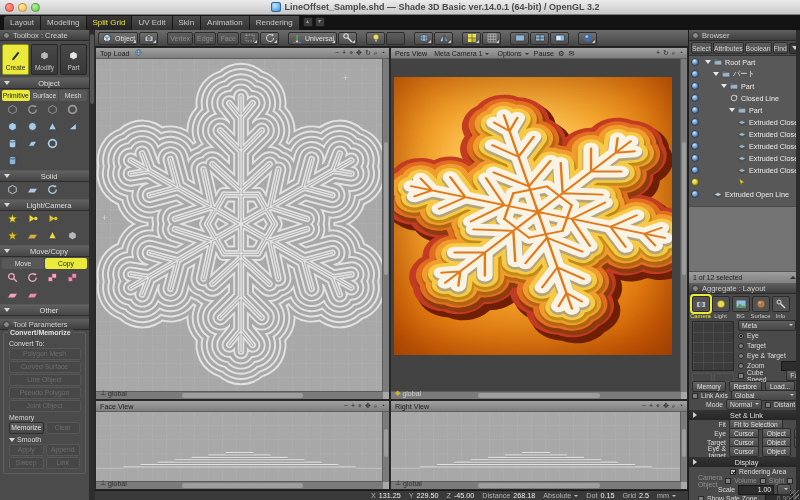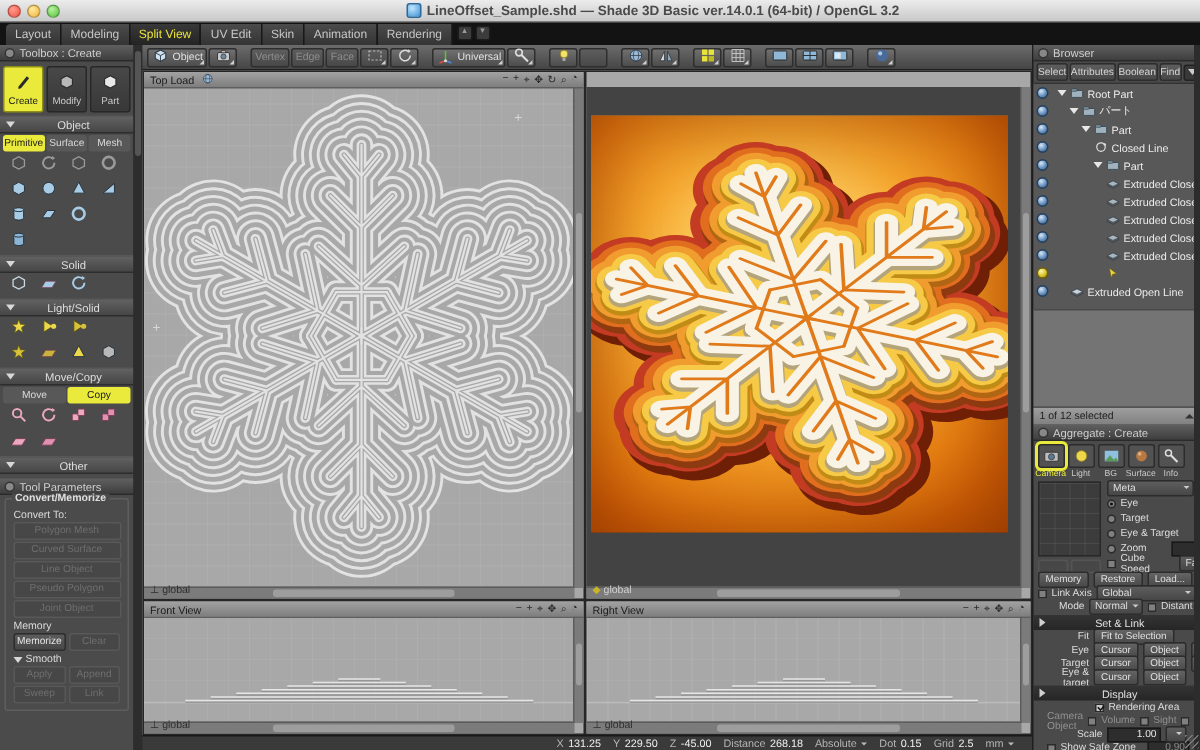--- a/index.html
+++ b/index.html
@@ -174,21 +174,21 @@
     <div class="title">
       <span class="doc-ico"></span>
       <span>LineOffset_Sample.shd — Shade 3D Basic ver.14.0.1 (64-bit) / OpenGL 3.2</span>
     </div>
   </div>
 
   <div class="menubar">
     <div class="mtabs" id="menuTabs">
         <div class="mtab">Layout</div>
         <div class="mtab">Modeling</div>
-        <div class="mtab active">Split View</div>
+        <div class="mtab active">Split Grid</div>
         <div class="mtab">UV Edit</div>
         <div class="mtab">Skin</div>
         <div class="mtab">Animation</div>
         <div class="mtab">Rendering</div>
       </div>
     <div class="mini">
       <span>▴</span>
       <span>▾</span>
     </div>
   </div>
@@ -315,21 +315,21 @@
         </div>
         <div class="gcell">
           <span><svg xmlns="http://www.w3.org/2000/svg" width="13" height="13" viewBox="0 0 12 12">
               <path d="M9.5 6a3.5 3.5 0 1 1-1.2-2.6" fill="none" stroke="#a8cce6" stroke-width="1.2"></path>
               <path d="M8 1.8 9.9 3 8.2 4.4z" fill="#a8cce6"></path>
             </svg></span>
         </div>
       </div>
       <div class="sec-h">
         <span class="tri"></span>
-        <span class="lbl">Light/Solid</span>
+        <span class="lbl">Light/Camera</span>
       </div>
       <div class="grow">
         <div class="gcell">
           <span><svg xmlns="http://www.w3.org/2000/svg" width="13" height="13" viewBox="0 0 12 12">
               <path d="M6 1.8 7 4.8l3.2.1-2.5 2 .9 3.1L6 8.2 3.4 10l.9-3.1-2.5-2 3.2-.1z" fill="#ecd84a" stroke="#5a520a" stroke-width=".4"></path>
             </svg></span>
         </div>
         <div class="gcell">
           <span><svg xmlns="http://www.w3.org/2000/svg" width="13" height="13" viewBox="0 0 12 12">
               <path d="M3 2.5 8.5 6 3 9.5z" fill="#ecd84a" stroke="#5a520a" stroke-width=".5"></path>
@@ -622,20 +622,34 @@
       </div>
       <div class="vscroll">
           <div class="th"></div>
         </div>
       <div class="hscroll">
           <div class="th"></div>
         </div>
     </div>
 
     <div class="vp" id="vpPers" style="left:295px;top:17px;width:298px;height:353px;">
+      <div class="vph">
+        <span>Pers View</span>
+        <span class="vdrop">Meta Camera 1</span>
+        <span class="vdrop">Options</span>
+        <span>Pause</span>
+        <span>⚙</span>
+        <span>✉</span>
+        <span class="ctrl" id="persCtrl">
+            <span>+</span>
+            <span>↻</span>
+            <span>⌕</span>
+            <span>◔</span>
+          </span>
+      </div>
       <div class="vpc pers-c">
         <div class="render" id="persRender" style="background: radial-gradient(circle at 46% 40%, rgb(255, 237, 178) 0%, rgb(253, 210, 104) 22%, rgb(247, 168, 46) 45%, rgb(230, 127, 18) 68%, rgb(207, 95, 6) 85%, rgb(184, 78, 4) 100%);"><svg width="100%" height="100%" viewBox="0 0 280 280" preserveAspectRatio="none">
               <defs>
                 <g id="flakePers">
                   <path d="M0 4 L0 -98 M0 -26 L-22 -46 M0 -26 L22 -46 M0 -56 L-16 -72 M0 -56 L16 -72 M0 -82 L-9 -93 M0 -82 L9 -93 M-13 -22.5 L13 -22.5" fill="none" transform="rotate(0)"></path>
                   <path d="M0 4 L0 -98 M0 -26 L-22 -46 M0 -26 L22 -46 M0 -56 L-16 -72 M0 -56 L16 -72 M0 -82 L-9 -93 M0 -82 L9 -93 M-13 -22.5 L13 -22.5" fill="none" transform="rotate(60)"></path>
                   <path d="M0 4 L0 -98 M0 -26 L-22 -46 M0 -26 L22 -46 M0 -56 L-16 -72 M0 -56 L16 -72 M0 -82 L-9 -93 M0 -82 L9 -93 M-13 -22.5 L13 -22.5" fill="none" transform="rotate(120)"></path>
                   <path d="M0 4 L0 -98 M0 -26 L-22 -46 M0 -26 L22 -46 M0 -56 L-16 -72 M0 -56 L16 -72 M0 -82 L-9 -93 M0 -82 L9 -93 M-13 -22.5 L13 -22.5" fill="none" transform="rotate(180)"></path>
                   <path d="M0 4 L0 -98 M0 -26 L-22 -46 M0 -26 L22 -46 M0 -56 L-16 -72 M0 -56 L16 -72 M0 -82 L-9 -93 M0 -82 L9 -93 M-13 -22.5 L13 -22.5" fill="none" transform="rotate(240)"></path>
                   <path d="M0 4 L0 -98 M0 -26 L-22 -46 M0 -26 L22 -46 M0 -56 L-16 -72 M0 -56 L16 -72 M0 -82 L-9 -93 M0 -82 L9 -93 M-13 -22.5 L13 -22.5" fill="none" transform="rotate(300)"></path>
@@ -661,21 +675,21 @@
       <div class="vscroll">
           <div class="th"></div>
         </div>
       <div class="hscroll">
           <div class="th"></div>
         </div>
     </div>
 
     <div class="vp" id="vpFront" style="left:0;top:370px;width:295px;height:90px;">
       <div class="vph">
-        <span>Front View</span>
+        <span>Face View</span>
         <span class="ctrl" id="frontCtrl">
             <span>−</span>
             <span>+</span>
             <span>⌖</span>
             <span>✥</span>
             <span>⌕</span>
             <span>◔</span>
           </span>
       </div>
       <div class="vpc" id="frontContent"><svg width="100%" height="100%" viewBox="0 0 287 71" preserveAspectRatio="none">
@@ -911,21 +925,21 @@
         </div>
         <div class="bempty"></div>
         <div class="bstatus">
           <span>1 of 12 selected</span>
           <span class="up"></span>
         </div>
       </div>
     <div id="aggregatePanel">
         <div class="panel-h">
           <span class="dot"></span>
-          <span>Aggregate : Create</span>
+          <span>Aggregate : Layout</span>
         </div>
         <div class="atabs">
           <div class="atab active">
             <span class="ic">
               <svg xmlns="http://www.w3.org/2000/svg" width="12" height="12" viewBox="0 0 12 12">
                 <rect x="1.5" y="3.5" width="9" height="6" rx="1" fill="#bdbdbd" stroke="#333" stroke-width=".6"></rect>
                 <circle cx="6" cy="6.5" r="2" fill="#5a7a96" stroke="#333" stroke-width=".5"></circle>
               </svg>
             </span>
             <span>Camera</span>

